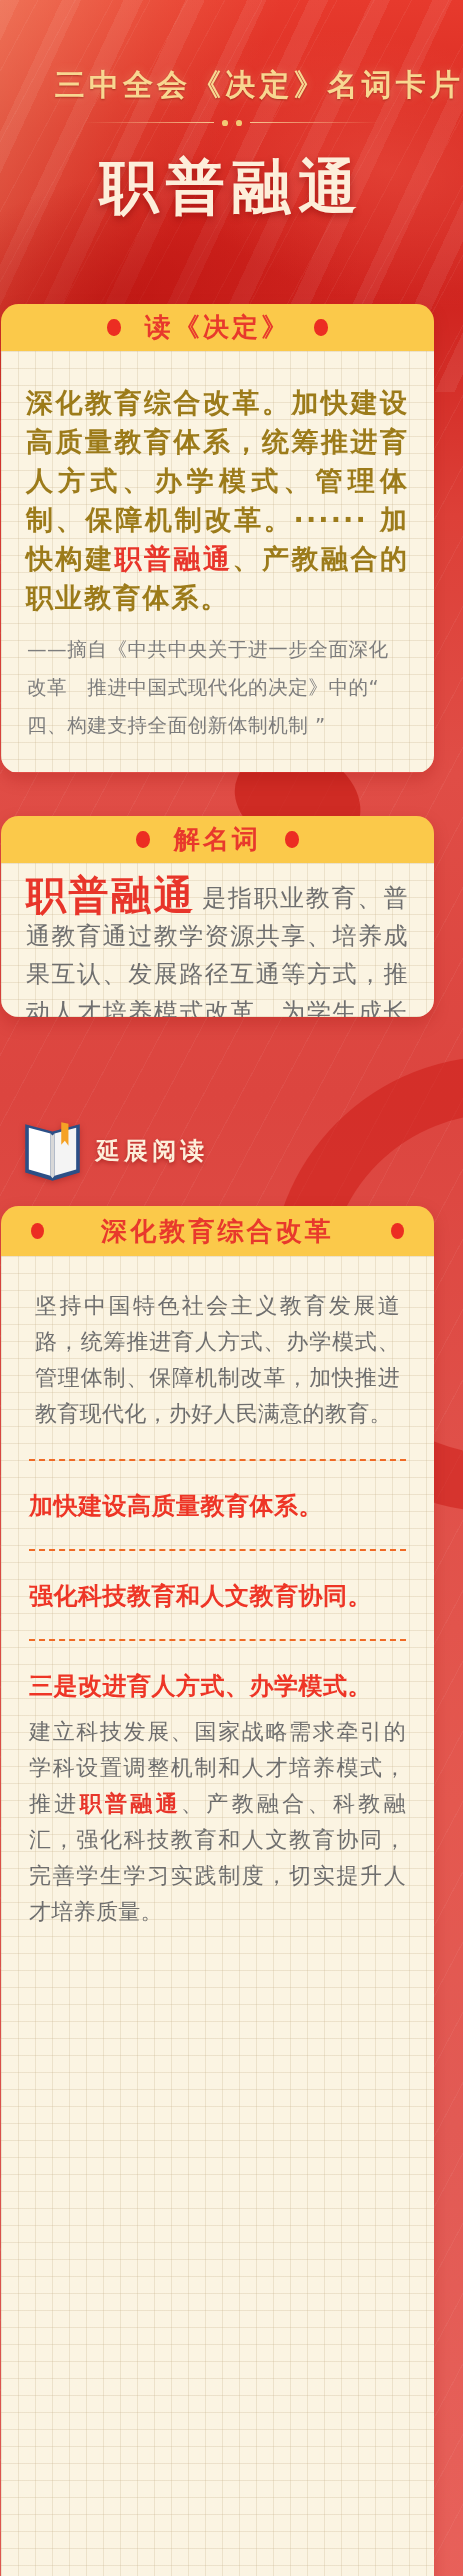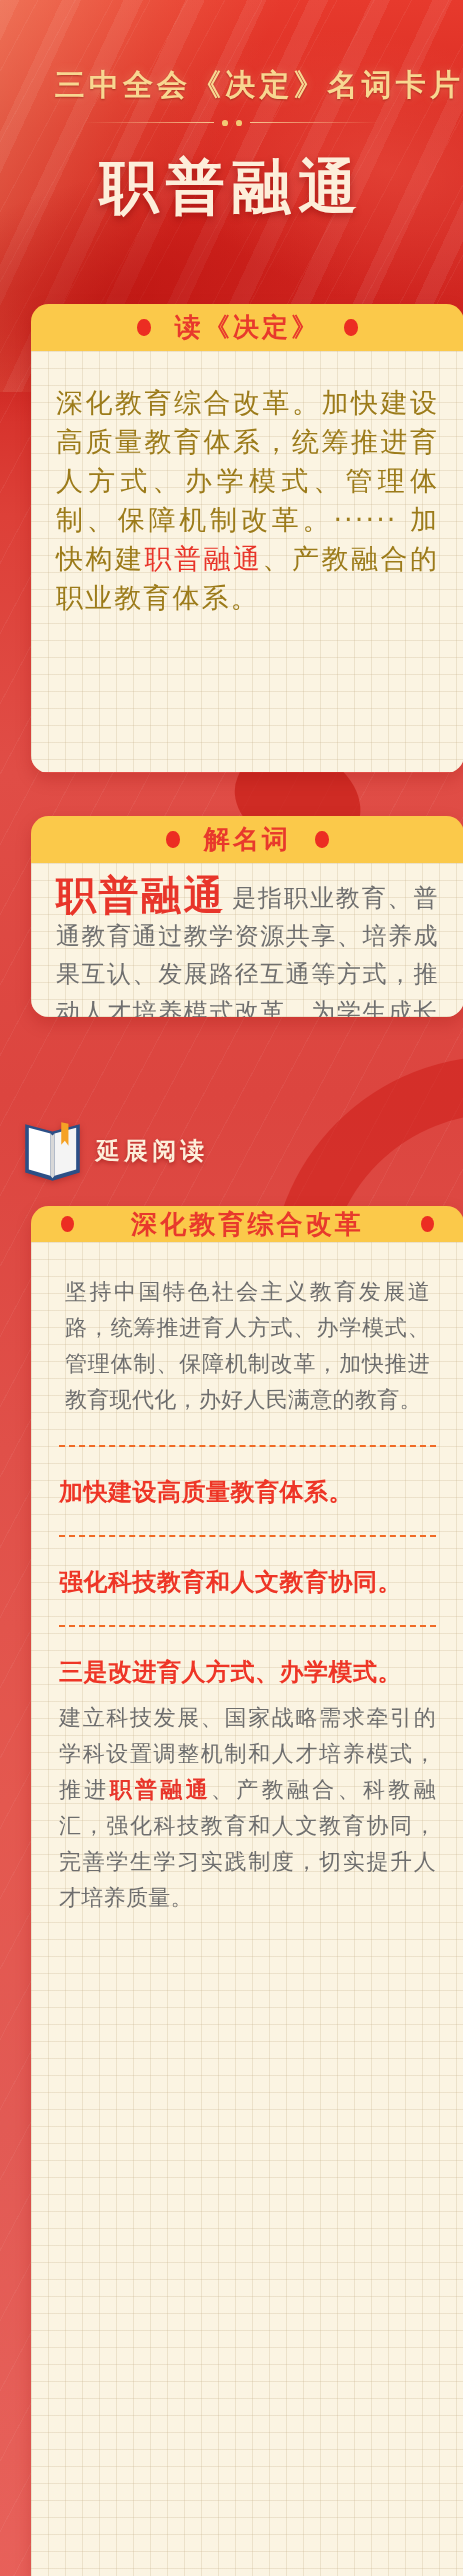--- a/index.html
+++ b/index.html
@@ -34,51 +34,51 @@
     text-shadow:0 1px 2.1px rgba(110,10,0,.45), 0 0 9.3px rgba(255,230,170,.25);}
   .title-divider{position:absolute;top:120px;left:0;width:100%;display:flex;
     align-items:center;justify-content:center;gap:8.2px;}
   .title-divider .line{width:130px;height:1px;background:linear-gradient(90deg,rgba(250,220,160,0),rgba(250,220,160,.85));}
   .title-divider .line.right{background:linear-gradient(90deg,rgba(250,220,160,.85),rgba(250,220,160,0));}
   .title-divider .dot{width:5.7px;height:5.7px;border-radius:50%;background:#f3c975;}
   .main-title{position:absolute;top:148px;left:0;width:100%;margin:0;text-align:center;
     font-size:59px;font-weight:900;letter-spacing:7.2px;color:#fdeeda;
     text-shadow:0 3.1px 7.2px rgba(120,0,0,.45);}
   
-  .card{position:absolute;left:31px;width:433px;border-radius:17.5px;overflow:hidden;
+  .card{position:absolute;left:1px;width:433px;border-radius:17.5px;overflow:hidden;
     box-shadow:0 6.2px 15.5px rgba(140,10,5,.22);}
   .card-tab{height:47px;background:#fbc94a;display:flex;align-items:center;justify-content:center;gap:24px;}
   .tab-dot{width:13.4px;height:16.5px;border-radius:50%;background:#ec2d22;flex:0 0 auto;}
   .tab-label{font-size:26px;font-weight:900;color:#e8392c;letter-spacing:3.1px;white-space:nowrap;}
   .card-body{background-color:#fbf4e2;
     background-image:linear-gradient(rgba(203,184,146,.30) 1px, transparent 1px),
                      linear-gradient(90deg, rgba(203,184,146,.30) 1px, transparent 1px);
     background-size:17px 17px;box-sizing:border-box;height:100%;}
   
   .card-read{top:304px;height:469px;}
   .card-read .card-body{height:421px;padding:32px 25px 0;}
-  .quote{margin:0;font-size:27px;line-height:39px;font-weight:400;color:#9c7b1a;
+  .quote{margin:0;font-size:27px;line-height:39px;font-weight:700;color:#9c7b1a;
     letter-spacing:2.1px;text-align:justify;}
   .quote .hl{color:#e8352a;}
   .source{margin:14.4px 0 0;font-size:19.6px;line-height:38px;color:#7d7d7d;
     letter-spacing:0.5px;padding:0 2.1px 0 1px;}
   
   .card-define{top:816px;height:201px;}
   .card-define .card-body{height:224px;padding:13.4px 25px 0;}
   .definition{margin:0;font-size:24px;line-height:38px;color:#6f6f6f;letter-spacing:1.5px;text-align:justify;}
   .definition .term{font-size:40px;font-weight:900;color:#e8352a;letter-spacing:2.1px;
     margin-right:6.2px;vertical-align:-3.1px;}
   
   .ext-header{position:absolute;top:1113px;left:21.6px;display:flex;align-items:center;gap:13.4px;height:76px;}
   .book-icon{width:61px;height:71px;display:block;filter:drop-shadow(0 2.1px 3.1px rgba(110,0,0,.3));}
   .ext-label{font-size:24px;font-weight:900;color:#fdeeda;letter-spacing:4.1px;
     text-shadow:0 2.1px 4.1px rgba(120,0,0,.45);}
   
   .card-ext{top:1206px;height:1825px;}
-  .card-ext .card-tab{height:36px;justify-content:space-between;padding:0 30px;}
+  .card-ext .card-tab{height:50px;justify-content:space-between;padding:0 30px;}
   .card-ext .card-body{height:1775px;padding:32px 28px 0;}
   .ext-intro{margin:0 6px 0;font-size:22px;line-height:36px;color:#6e6e6e;letter-spacing:0.3px;text-align:justify;}
   .dash-divider{border:0;border-top:2.1px dashed #f06a25;margin:27px 0 29px;}
   .item-heading{margin:0 0 12.4px;font-size:24px;font-weight:900;color:#ee3526;letter-spacing:0.5px;}
   .item-body{margin:0;font-size:22px;line-height:36px;color:#6e6e6e;letter-spacing:0.3px;text-align:justify;}
   .item-body .hl{color:#e8352a;font-weight:bold;}
 </style>
 </head>
 <body>
 
@@ -101,20 +101,21 @@
   <h1 class="main-title">职普融通</h1>
 
   <section class="card card-read">
     <div class="card-tab">
       <span class="tab-dot"></span>
       <span class="tab-label">读《决定》</span>
       <span class="tab-dot"></span>
     </div>
     <div class="card-body">
       <p class="quote"><span>深化教育综合改革。加快建设高质量教育体系，统筹推进育人方式、办学模式、管理体制、保障机制改革。······ 加快构建</span><span class="hl">职普融通</span><span>、产教融合的职业教育体系。</span></p>
+      <p class="source">——摘自《中共中央关于进一步全面深化改革　推进中国式现代化的决定》中的“ 四、构建支持全面创新体制机制 ”</p>
     </div>
   </section>
 
   <section class="card card-define">
     <div class="card-tab">
       <span class="tab-dot"></span>
       <span class="tab-label">解名词</span>
       <span class="tab-dot"></span>
     </div>
     <div class="card-body">

